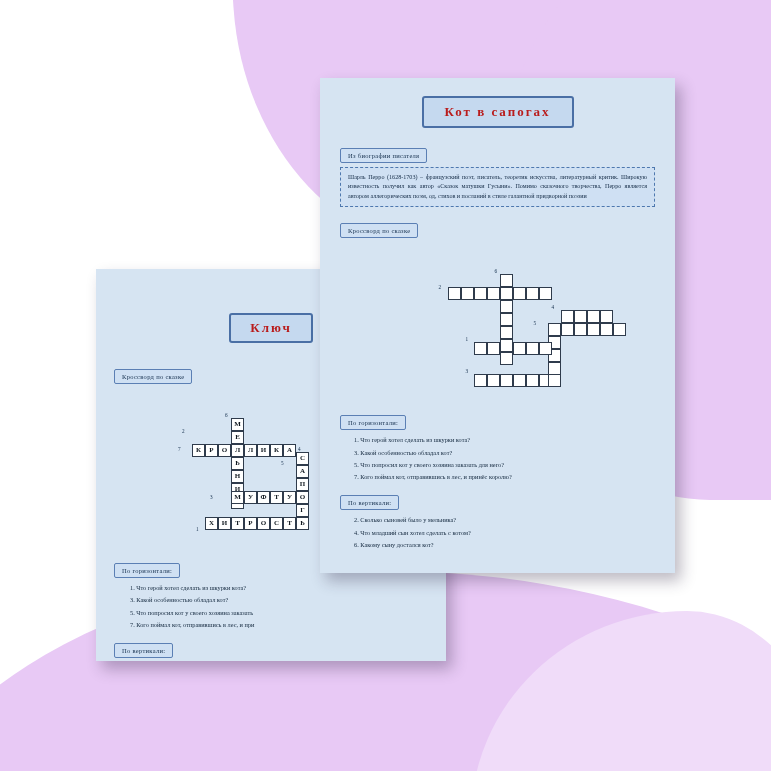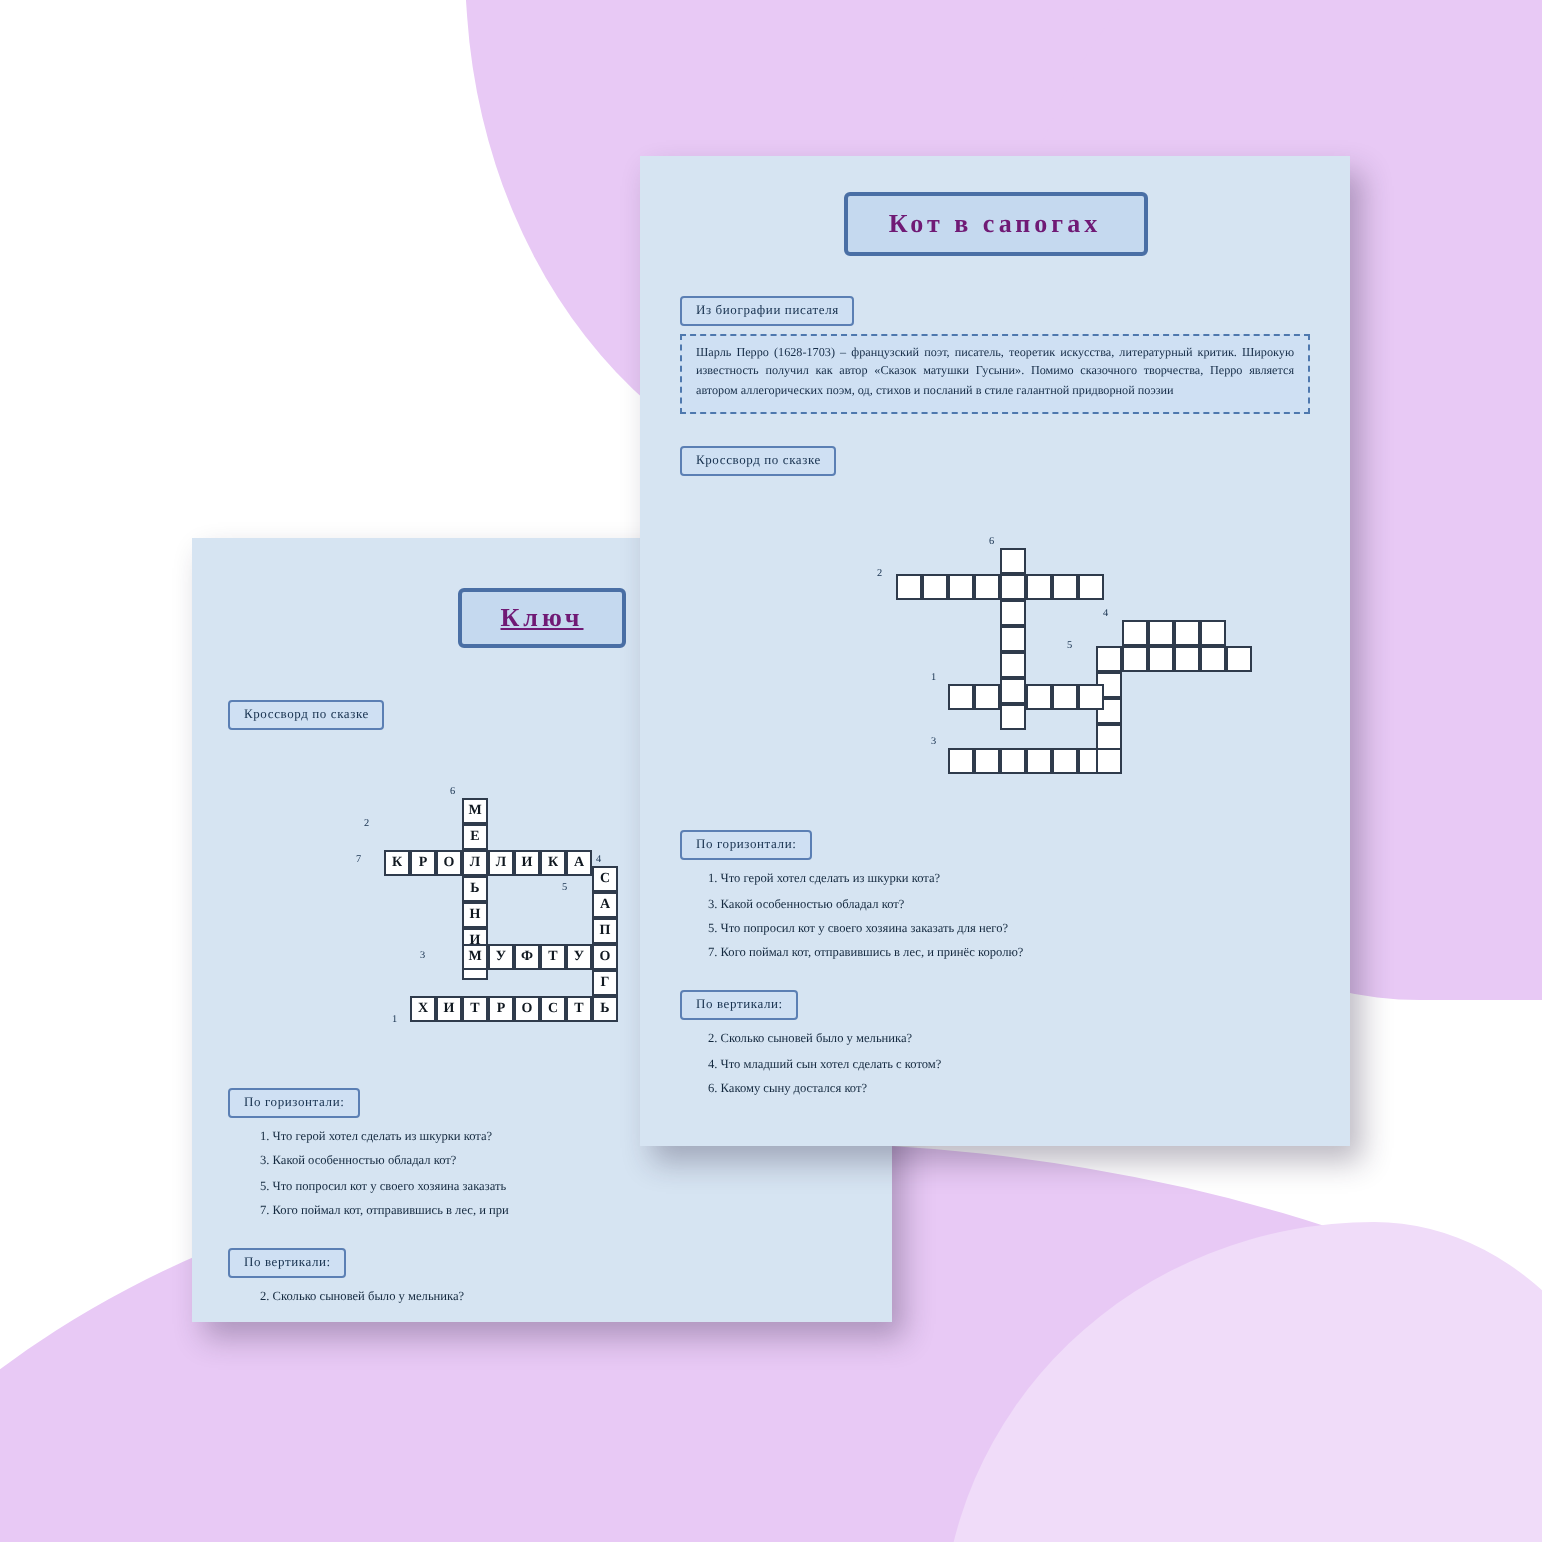--- a/index.html
+++ b/index.html
@@ -79,37 +79,36 @@
     z-index: 2;
   }
 
   
   .title-box {
     border: 2px solid #4a6fa5;
     background: #c5d9ef;
     border-radius: 3px;
     text-align: center;
     font-weight: bold;
-    color: #701a75;
+    color: #b91c1c;
     letter-spacing: 2px;
   }
   .front-title {
     margin: 18px auto 0 auto;
     width: 148px;
     padding: 6px 0;
     font-size: 13px;
     font-family: "Liberation Serif", serif;
   }
   .back-title {
-    margin: 25px auto 0 auto;
+    margin: 44px auto 0 auto;
     width: 80px;
     padding: 5px 0;
     font-size: 13px;
     font-family: "Liberation Serif", serif;
-    text-decoration: underline;
   }
 
   
   .chip {
     display: inline-block;
     border: 1px solid #5b7fb4;
     background: #cfe0f3;
     border-radius: 2px;
     font-size: 6.5px;
     color: #16304e;

